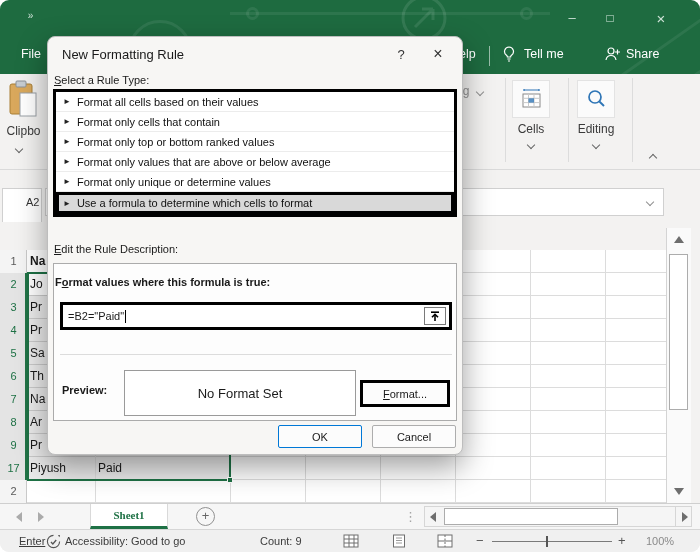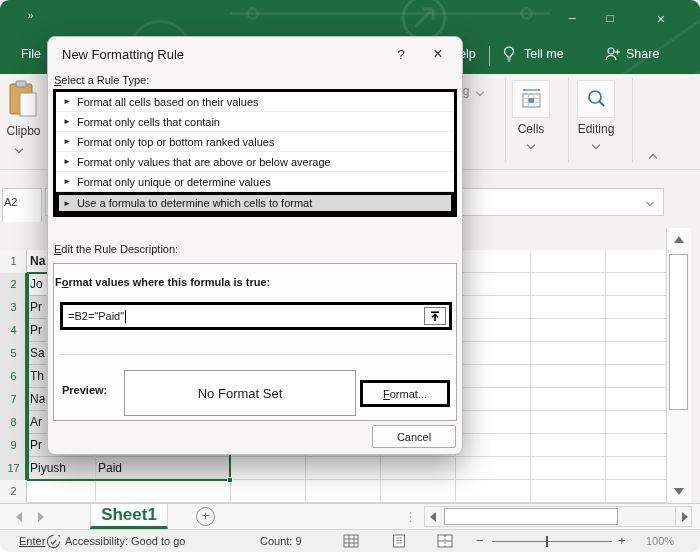--- a/index.html
+++ b/index.html
@@ -140,21 +140,21 @@
       </svg>
     </div>
     <div class="grouplabel" style="left:568px;top:48px;width:56px;">Editing</div>
     <span class="chev abs" style="left:593px;top:68px;"></span>
 
     <div class="gsep" style="left:632px;"></div>
     <span class="chev chevup abs" style="left:650px;top:81px;"></span>
   </div>
 
   <div class="abs formularow">
-    <div class="abs whitebox" style="left:2px;top:18px;width:40px;height:40px;line-height:26px;padding-left:1px;font-size:11px;color:#333;">A2</div>
+    <div class="abs whitebox" style="left:2px;top:18px;width:40px;height:40px;line-height:26px;padding-left:23px;font-size:11px;color:#333;">A2</div>
     <div class="abs whitebox" style="left:45px;top:18px;width:619px;height:28px;"></div>
     <span class="chev abs" style="left:647px;top:29px;border-color:#909090;"></span>
   </div>
 
   <div class="abs" style="left:0;top:222px;width:700px;height:281px;background:#F3F2F1;">
 
     <div class="hdrcell" style="left:0;width:27px;">
       <span class="abs" style="right:3px;bottom:3px;width:0;height:0;border-left:11px solid transparent;border-bottom:11px solid #A5A5A5;"></span>
     </div>
     <div class="hdrcell" style="left:27px;width:428px;border-right:none;"></div>
@@ -216,21 +216,21 @@
     </div>
   </div>
 
   <div class="abs sheetbar">
     <div class="abs" style="left:12px;top:6px;width:14px;height:14px;display:flex;align-items:center;justify-content:center;">
       <span class="tri" style="border-top:5px solid transparent;border-bottom:5px solid transparent;border-right:6px solid #ABABAB;"></span>
     </div>
     <div class="abs" style="left:34px;top:6px;width:14px;height:14px;display:flex;align-items:center;justify-content:center;">
       <span class="tri" style="border-top:5px solid transparent;border-bottom:5px solid transparent;border-left:6px solid #ABABAB;"></span>
     </div>
-    <div class="abs" style="left:90px;top:0;width:78px;height:25px;background:#fff;border-left:1px solid #D9D9D9;border-right:1px solid #D9D9D9;border-bottom:3px solid #1E7145;text-align:center;line-height:22px;font-size:17px;font-weight:bold;color:#1E7145;">Sheet1</div>
+    <div class="abs" style="left:90px;top:0;width:78px;height:25px;background:#fff;border-left:1px solid #D9D9D9;border-right:1px solid #D9D9D9;border-bottom:3px solid #1E7145;text-align:center;line-height:22px;font-size:11px;font-weight:bold;color:#1E7145;font-family:Liberation Serif, serif;">Sheet1</div>
     <div class="abs" style="left:196px;top:3px;width:19px;height:19px;border:1.5px solid #909090;border-radius:50%;text-align:center;line-height:16px;font-size:13px;color:#666;">+</div>
     <div class="abs" style="left:404px;top:3px;width:12px;height:20px;text-align:center;line-height:20px;font-size:13px;color:#A6A6A6;">⋮</div>
     <div class="abs" style="left:424px;top:2px;width:268px;height:21px;background:#F5F5F5;border:1px solid #D6D6D6;"></div>
     <div class="abs" style="left:426px;top:5px;width:14px;height:15px;display:flex;align-items:center;justify-content:center;">
       <span class="tri" style="border-top:5px solid transparent;border-bottom:5px solid transparent;border-right:6px solid #6E6E6E;"></span>
     </div>
     <div class="abs" style="left:444px;top:4px;width:174px;height:17px;background:#FFFFFF;border:1px solid #ACACAC;"></div>
     <div class="abs" style="left:675px;top:2px;width:1px;height:21px;background:#D6D6D6;"></div>
     <div class="abs" style="left:678px;top:5px;width:14px;height:15px;display:flex;align-items:center;justify-content:center;">
       <span class="tri" style="border-top:5px solid transparent;border-bottom:5px solid transparent;border-left:6px solid #6E6E6E;"></span>
@@ -328,16 +328,17 @@
       <div class="abs" style="left:6px;top:90px;width:392px;height:1px;background:#DCDCDC;"></div>
 
       <div class="dlglabel" style="left:8px;top:120px;font-weight:bold;">Preview:</div>
       <div class="abs" style="left:70px;top:106px;width:232px;height:46px;background:#fff;border:1px solid #9A9A9A;display:flex;align-items:center;justify-content:center;font-size:13px;color:#1a1a1a;">No Format Set</div>
       <div class="abs" style="left:306px;top:116px;width:90px;height:27px;background:#FCFCFC;border:3px solid #000;display:flex;align-items:center;justify-content:center;font-size:11px;">
         <span class="k">F</span>
           <span>ormat...</span>
       </div>
     </div>
 
+    <div class="btn primary" style="left:230px;top:388px;width:84px;height:23px;">OK</div>
     <div class="btn" style="left:324px;top:388px;width:84px;height:23px;">Cancel</div>
   </div>
 
 </div>
 
 </body></html>

